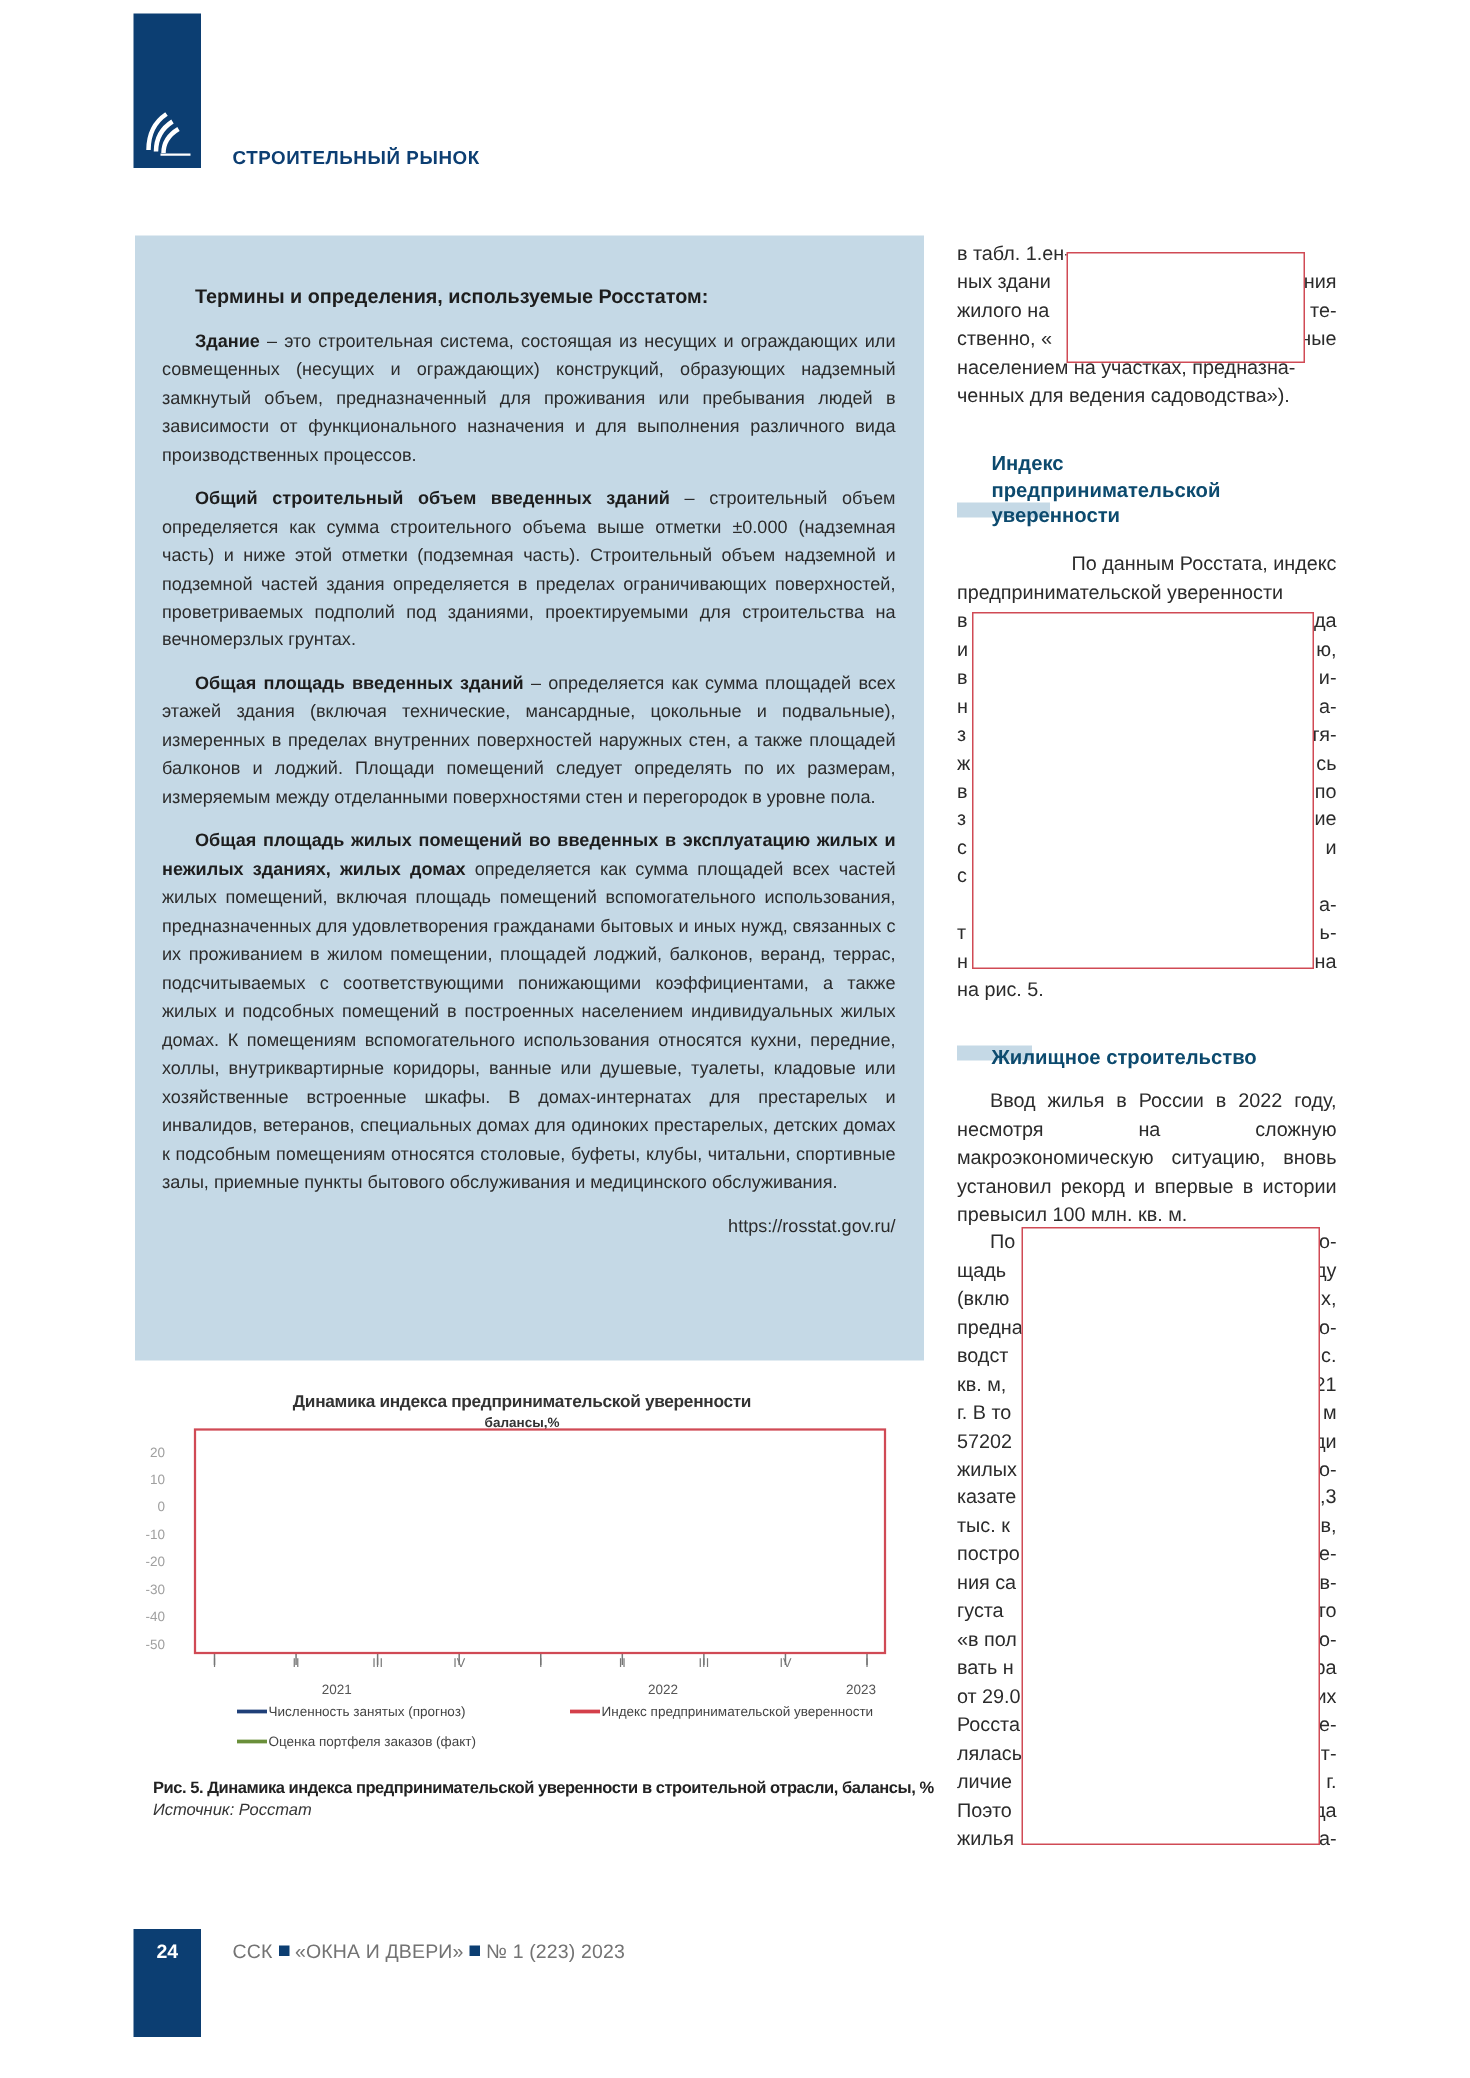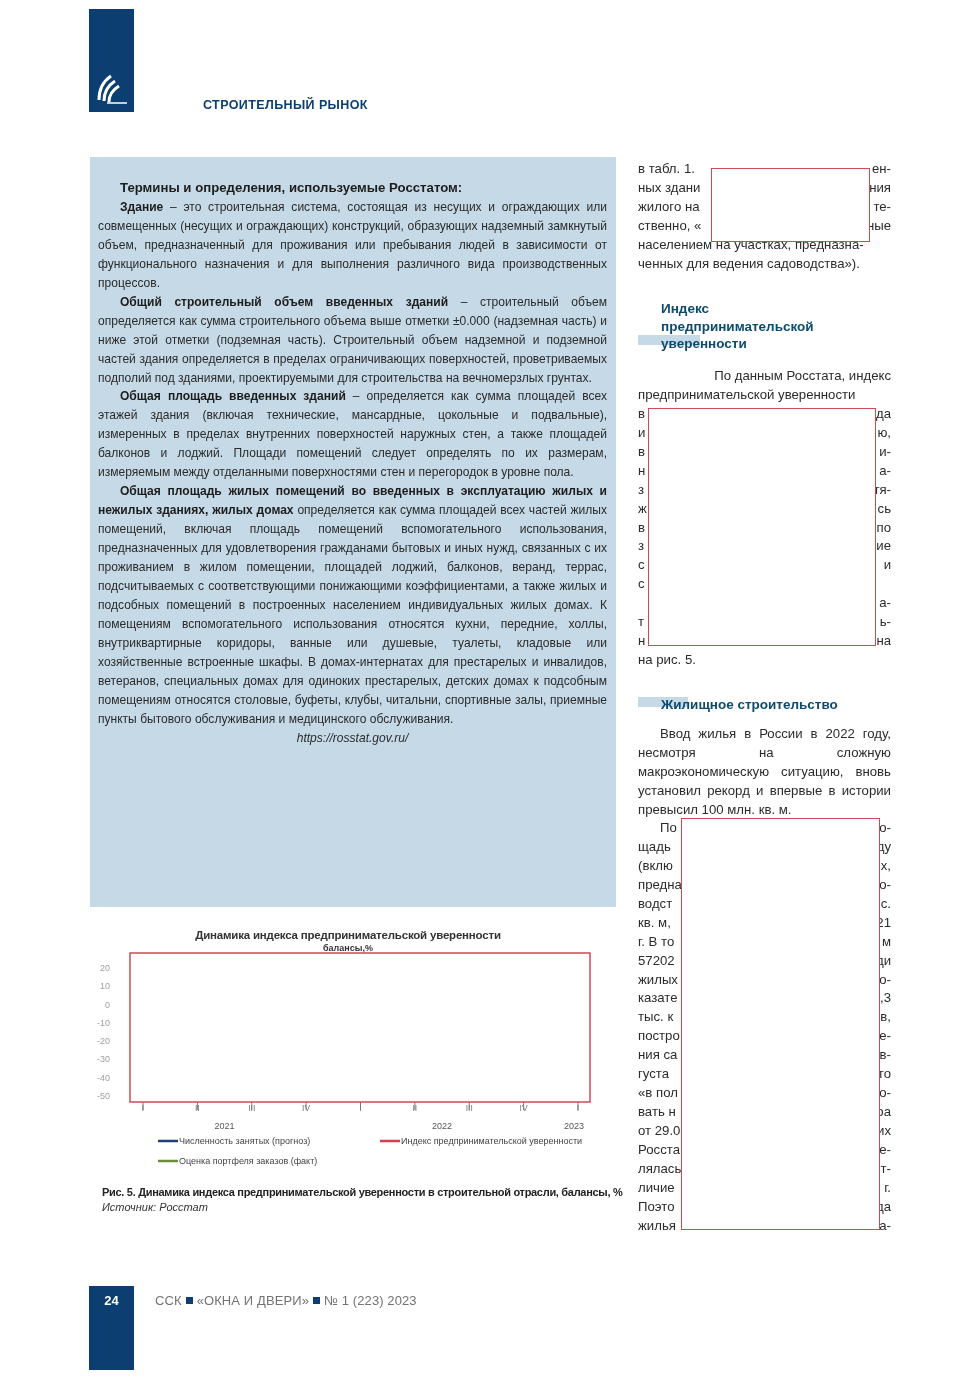--- a/index.html
+++ b/index.html
@@ -3,29 +3,29 @@
 <meta charset="utf-8">
 <style>
   html, body { margin: 0; padding: 0; background: #ffffff; }
   body { width: 980px; height: 1385px; position: relative; overflow: hidden;
          font-family: "Liberation Sans", "DejaVu Sans", sans-serif; color: #231f20; }
 
   
   .hdr-bar { position: absolute; left: 89px; top: 9px; width: 45px; height: 103px; background: #0c3e72; }
   .hdr-logo { position: absolute; left: 4px; bottom: 6px; width: 36px; height: 36px; }
   .hdr-section { position: absolute; left: 155px; top: 98px; font-size: 12.5px; font-weight: bold;
-                 color: #0c3e72; letter-spacing: 0.4px; margin-left: 48px; }
+                 color: #0c3e72; letter-spacing: 0.4px; }
 
   
   .box { position: absolute; left: 90px; top: 157px; width: 526px; height: 750px; background: #c5d9e6; }
   .box-inner { position: absolute; left: 8px; top: 22px; width: 509px; font-size: 12.05px; line-height: 18.95px; color: #2b2b2b; }
-  .box-inner p { margin: 0; text-align: justify; text-indent: 22px; }
+  .box-inner p { margin: 10px; text-align: justify; text-indent: 22px; }
   .box-inner .title { font-weight: bold; font-size: 13.2px; text-indent: 22px; margin-bottom: 0; color: #1d1d1d; }
   .box-inner b { color: #1d1d1d; }
-  .box-inner .src { text-align: center; font-style: italic; text-indent: 0; }
+  .box-inner .src { text-align: right; text-indent: 0; }
 
   
   .chart-title { position: absolute; left: 90px; top: 929px; width: 516px; text-align: center;
                  font-size: 11.5px; font-weight: bold; color: #333; letter-spacing: -0.2px; }
   .chart-sub { position: absolute; left: 90px; top: 943px; width: 516px; text-align: center;
                font-size: 9px; font-weight: bold; color: #333; }
   svg.chart { position: absolute; left: 90px; top: 940px; width: 530px; height: 240px; overflow: visible; }
   .ytick { font-size: 9px; fill: #a0a0a0; font-family: "Liberation Sans", sans-serif; }
   .xtick { font-size: 8.5px; fill: #777; font-family: "Liberation Sans", sans-serif; }
   .xyear { font-size: 9px; fill: #555; font-family: "Liberation Sans", sans-serif; }
@@ -37,21 +37,21 @@
   
   .rcol { position: absolute; left: 638px; width: 253px; font-size: 13.2px; line-height: 18.95px; color: #2b2b2b; }
   .rcol p { margin: 0; text-align: justify; }
   .rcol p.ind { text-indent: 22px; }
   .rhead { position: absolute; font-size: 13.5px; font-weight: bold; color: #0c4a6e; line-height: 17.5px; }
   .rhead-bar { position: absolute; background: #c5d9e6; height: 10px; }
 
   .redact { position: absolute; background: #ffffff; border: 1.5px solid #d04a55; box-sizing: border-box; }
 
   
-  .ftr-bar { position: absolute; left: 89px; top: 1286px; width: 45px; height: 84px; background: #0c3e72; }
+  .ftr-bar { position: absolute; left: 89px; top: 1286px; width: 45px; height: 72px; background: #0c3e72; }
   .ftr-page { position: absolute; left: 0; top: 7px; width: 45px; text-align: center; color: #fff;
               font-weight: bold; font-size: 13px; }
   .ftr-text { position: absolute; left: 155px; top: 1293px; font-size: 13px; color: #737373; letter-spacing: 0.1px; }
   .sq { display: inline-block; width: 7px; height: 7px; background: #0c3e72; margin: 0 4px 2px 4px; vertical-align: middle; }
 </style>
 </head>
 <body>
 
 <div class="hdr-bar">
   <svg class="hdr-logo" viewBox="0 0 36 36">
@@ -112,21 +112,21 @@
     <line x1="290" y1="201" x2="310" y2="201" stroke="#d43f4a" stroke-width="2.5"></line>
     <text x="311" y="204" class="legend">Индекс предпринимательской уверенности</text>
     <line x1="68" y1="221" x2="88" y2="221" stroke="#6a8f3a" stroke-width="2.5"></line>
     <text x="89" y="224" class="legend">Оценка портфеля заказов (факт)</text>
   </svg>
 
 <div class="fig-caption">Рис. 5. Динамика индекса предпринимательской уверенности в строительной отрасли, балансы, %</div>
 <div class="fig-source">Источник: Росстат</div>
 
 <div class="rcol" id="rcol-intro" style="top:160px;">
-    <div style="display: flex; justify-content: space-between; height: 18.95px;">
+    <div style="display: flex; height: 18.95px;">
       <span>в табл. 1.</span>
       <span>ен-</span>
     </div>
     <div style="display: flex; justify-content: space-between; height: 18.95px;">
       <span>ных здани</span>
       <span>ния</span>
     </div>
     <div style="display: flex; justify-content: space-between; height: 18.95px;">
       <span>жилого на</span>
       <span>те-</span>

